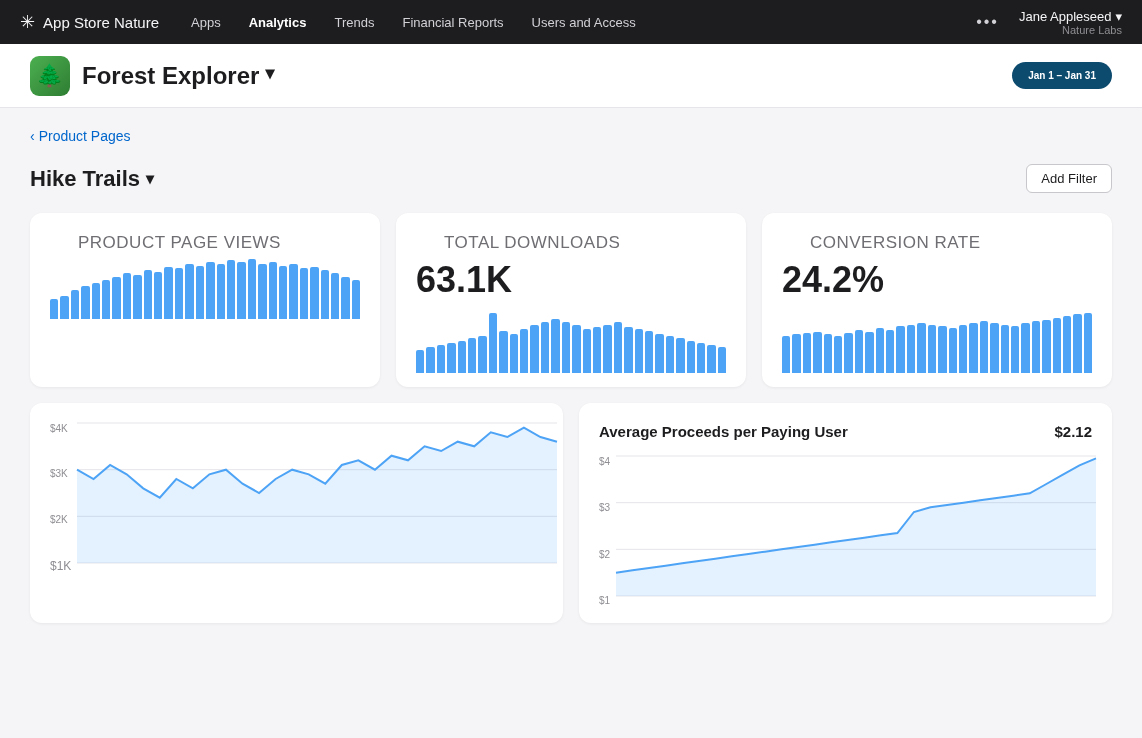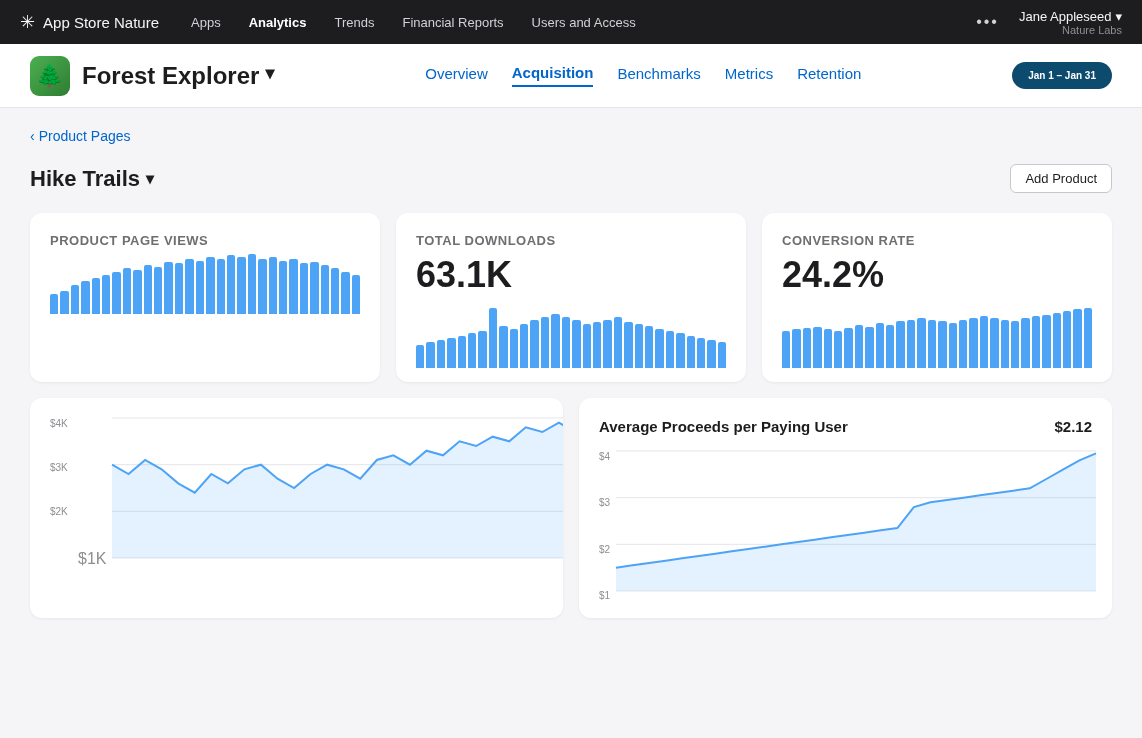--- a/index.html
+++ b/index.html
@@ -81,21 +81,21 @@
     }
 
     
     .stat-cards { display: grid; grid-template-columns: 1fr 1fr 1fr; gap: 16px; margin-bottom: 16px; }
     .stat-card {
       background: #fff;
       border-radius: 12px;
       padding: 20px 20px 14px;
       box-shadow: 0 1px 3px rgba(0,0,0,0.06);
     }
-    .stat-label { font-size: 13px; font-weight: 700; color: #6e6e73; text-transform: uppercase; letter-spacing: 0.5px; margin-bottom: 6px; }
+    .stat-label { font-size: 17px; font-weight: 400; color: #6e6e73; text-transform: uppercase; letter-spacing: 0.5px; margin-bottom: 6px; margin-left: 28px; }
     .stat-value { font-size: 36px; font-weight: 700; color: #1d1d1f; margin-bottom: 12px; }
 
     
     .bar-chart { display: flex; align-items: flex-end; gap: 2px; height: 60px; }
     .bar { background: #4da3f5; border-radius: 2px 2px 0 0; flex: 1; min-width: 6px; }
 
     
     .line-cards { display: grid; grid-template-columns: 1fr 1fr; gap: 16px; }
     .line-card {
       background: #fff;
@@ -139,43 +139,36 @@
 </nav>
 
 <header class="app-header">
   <div class="app-identity">
     <div class="app-icon">🌲</div>
     <div class="app-name">
       <span>Forest Explorer</span>
       <span class="app-name-chevron">▾</span>
     </div>
   </div>
-  <div class="sub-tabs">
-    <a class="sub-tab">Overview</a>
-    <a class="sub-tab active">Acquisition</a>
-    <a class="sub-tab">Benchmarks</a>
-    <a class="sub-tab">Metrics</a>
-    <a class="sub-tab">Retention</a>
-  </div>
   <button class="date-btn">Jan 1 – Jan 31</button>
 </header>
 
 <main class="content">
 
   <div class="breadcrumb">
     <span class="breadcrumb-arrow">‹</span>
     <span>Product Pages</span>
   </div>
 
   <div class="section-header">
     <div class="section-title">
       <span>Hike Trails</span>
       <span class="section-chevron">▾</span>
     </div>
-    <button class="add-filter-btn">Add Product</button>
+    <button class="add-filter-btn">Add Filter</button>
   </div>
 
   <div class="stat-cards" id="stat-cards-container">
   <div class="stat-card">
         <div class="stat-label">PRODUCT PAGE VIEWS</div>
         <div class="bar-chart">
           <div class="bar" style="height: 19.5652px;"></div>
           <div class="bar" style="height: 22.8261px;"></div>
           <div class="bar" style="height: 29.3478px;"></div>
           <div class="bar" style="height: 32.6087px;"></div>
@@ -281,21 +274,21 @@
       </div>
     </div>
 
   <div class="line-cards" id="line-cards-container">
   <div class="line-card">
         <div style="display: flex; height: 150px; padding-bottom: 0px;">
           <div style="display: flex; flex-direction: column; justify-content: space-between; padding-right: 6px; padding-top: 0px;">
             <span style="font-size: 10px; color: rgb(142, 142, 147);">$4K</span>
             <span style="font-size: 10px; color: rgb(142, 142, 147);">$3K</span>
             <span style="font-size: 10px; color: rgb(142, 142, 147);">$2K</span>
-            <span style="font-size: 16px; color: rgb(142, 142, 147); margin-left: 28px;">$1K</span>
+            <span style="font-size: 12px; color: rgb(142, 142, 147);">$1K</span>
           </div>
           <svg style="flex: 1 1 0%; height: 150px; overflow: visible;">
             <line x1="0" x2="480" y1="0" y2="0" stroke="#e5e5ea" stroke-width="1"></line>
             <line x1="0" x2="480" y1="46.666666666666664" y2="46.666666666666664" stroke="#e5e5ea" stroke-width="1"></line>
             <line x1="0" x2="480" y1="93.33333333333333" y2="93.33333333333333" stroke="#e5e5ea" stroke-width="1"></line>
             <line x1="0" x2="480" y1="140" y2="140" stroke="#e5e5ea" stroke-width="1"></line>
             <path d="M 0 46.66666666666667 L 16.551724137931036 56 L 33.10344827586207 42 L 49.6551724137931 51.33333333333334 L 66.20689655172414 65.33333333333333 L 82.75862068965517 74.66666666666667 L 99.3103448275862 56 L 115.86206896551725 65.33333333333333 L 132.41379310344828 51.33333333333334 L 148.9655172413793 46.66666666666667 L 165.51724137931035 60.66666666666667 L 182.06896551724137 70 L 198.6206896551724 56 L 215.17241379310346 46.66666666666667 L 231.7241379310345 51.33333333333334 L 248.27586206896552 60.66666666666667 L 264.82758620689657 42 L 281.37931034482756 37.33333333333334 L 297.9310344827586 46.66666666666667 L 314.48275862068965 32.66666666666666 L 331.0344827586207 37.33333333333334 L 347.58620689655174 23.33333333333333 L 364.13793103448273 28 L 380.68965517241384 18.666666666666657 L 397.2413793103448 23.33333333333333 L 413.7931034482758 9.333333333333343 L 430.3448275862069 14 L 446.8965517241379 4.666666666666657 L 463.448275862069 14 L 480 18.666666666666657 L 480 140 L 0 140 Z" fill="rgba(77,163,245,0.15)" stroke="none"></path>
             <path d="M 0 46.66666666666667 L 16.551724137931036 56 L 33.10344827586207 42 L 49.6551724137931 51.33333333333334 L 66.20689655172414 65.33333333333333 L 82.75862068965517 74.66666666666667 L 99.3103448275862 56 L 115.86206896551725 65.33333333333333 L 132.41379310344828 51.33333333333334 L 148.9655172413793 46.66666666666667 L 165.51724137931035 60.66666666666667 L 182.06896551724137 70 L 198.6206896551724 56 L 215.17241379310346 46.66666666666667 L 231.7241379310345 51.33333333333334 L 248.27586206896552 60.66666666666667 L 264.82758620689657 42 L 281.37931034482756 37.33333333333334 L 297.9310344827586 46.66666666666667 L 314.48275862068965 32.66666666666666 L 331.0344827586207 37.33333333333334 L 347.58620689655174 23.33333333333333 L 364.13793103448273 28 L 380.68965517241384 18.666666666666657 L 397.2413793103448 23.33333333333333 L 413.7931034482758 9.333333333333343 L 430.3448275862069 14 L 446.8965517241379 4.666666666666657 L 463.448275862069 14 L 480 18.666666666666657" fill="none" stroke="#4da3f5" stroke-width="2"></path>
           </svg>
         </div>

